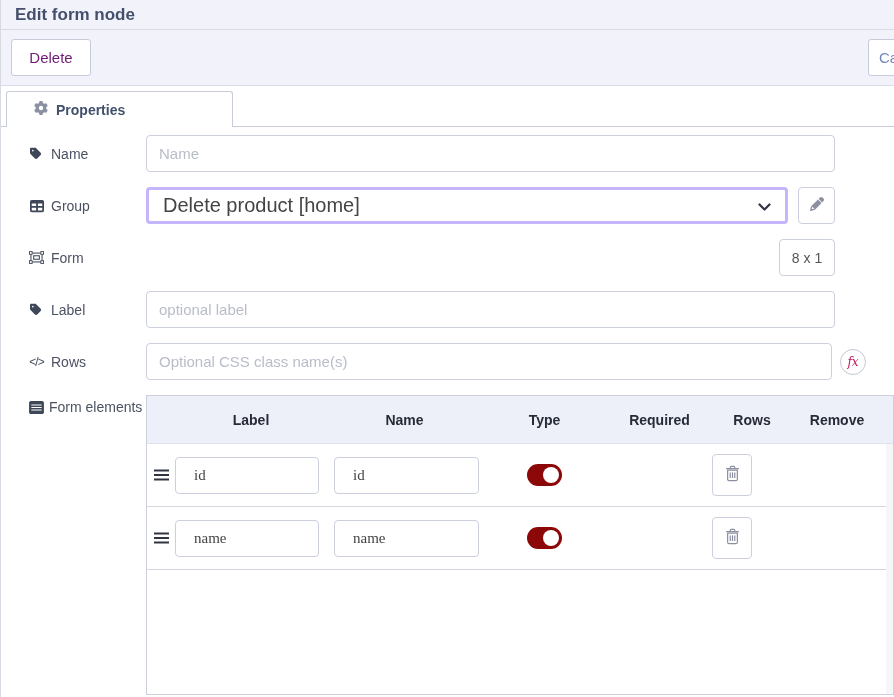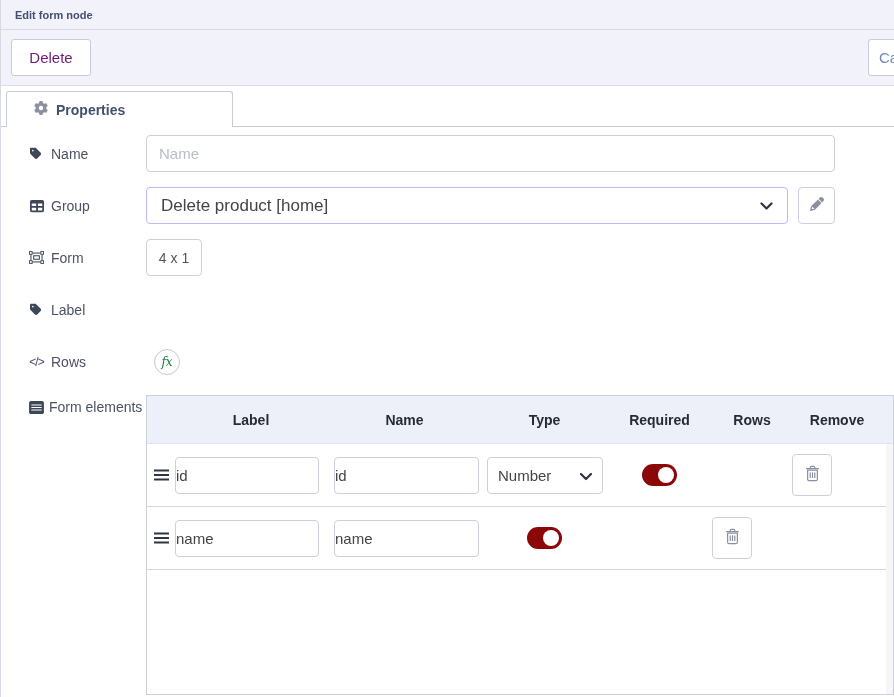--- a/index.html
+++ b/index.html
@@ -16,21 +16,21 @@
 
   
   .titlebar {
     height: 30px;
     background: #f1f2fa;
     border-bottom: 1px solid #d9dbe8;
     display: flex; align-items: center;
     padding-left: 14px;
   }
   .titlebar .title {
-    font-size: 11px; font-weight: bold; color: #44506b;
+    font-size: 17px; font-weight: bold; color: #44506b;
   }
 
   
   .toolbar {
     position: relative;
     height: 56px;
     background: #f1f2fa;
     border-bottom: 1px solid #d9dbe8;
   }
   .btn {
@@ -63,20 +63,21 @@
     font-size: 14px; font-weight: bold; color: #41506b;
     cursor: pointer;
   }
 
   
   .form { padding-top: 8px; }
   .form-row {
     display: flex; align-items: center;
     margin: 0 59px 15px 28px;
     height: 37px;
+    justify-content: space-between;
   }
   .form-row.row-class { margin-right: 28px; }
   .form-row.row-elements { margin-right: 0; align-items: flex-start; height: auto; margin-bottom: 16px; }
 
   .f-label {
     flex: none; width: 117px;
     display: flex; align-items: center; gap: 7px;
     font-size: 14px; color: #4c5263;
   }
   .f-label .ficon { flex: none; display: inline-flex; width: 15px; justify-content: center; }
@@ -89,25 +90,25 @@
     padding: 0 12px;
     font-size: 15px; color: #444;
     font-family: inherit;
     background: #fff;
     outline: none;
   }
   .text-input::placeholder { color: #b9bdc9; opacity: 1; }
 
   .fake-select {
     flex: 1; height: 37px;
-    border: 1px solid #c4b5fd; border-radius: 4px;
+    border: 3px solid #c4b5fd; border-radius: 4px;
     background: #fff;
     display: flex; align-items: center;
     padding: 0 14px;
-    font-size: 17px; color: #444;
+    font-size: 20px; color: #444;
     cursor: pointer;
   }
   .fake-select .sel-text { flex: 1; }
 
   .icon-btn {
     flex: none; width: 37px; height: 37px; margin-left: 10px;
     background: #fff; border: 1px solid #ccd0de; border-radius: 4px;
     display: inline-flex; align-items: center; justify-content: center;
     cursor: pointer;
   }
@@ -119,21 +120,21 @@
     display: flex; align-items: center; justify-content: center;
     font-size: 14px; color: #555;
     cursor: pointer;
   }
 
   .fx-badge {
     flex: none; width: 26px; height: 26px; margin-left: 8px;
     border: 1px solid #c5c7d6; border-radius: 50%;
     display: inline-flex; align-items: center; justify-content: center;
     font-family: "DejaVu Serif", serif;
-    font-style: italic; font-size: 12px; color: #15803d;
+    font-style: italic; font-size: 12px; color: #be185d;
     background: #fff;
     cursor: pointer;
   }
 
   
   .el-table {
     flex: 1;
     height: 300px;
     border: 1px solid #ccd0dd;
     background: #fff;
@@ -156,22 +157,22 @@
     height: 63px;
     border-bottom: 1px solid #d6d6e0;
     display: grid;
     grid-template-columns: 28px 152px 155px 125px 105px 80px 90px;
     align-items: center;
   }
   .drag-handle { justify-self: center; cursor: grab; display: inline-flex; }
   .cell-input {
     width: 144px; height: 37px;
     border: 1px solid #ccd0de; border-radius: 4px;
-    padding: 0 0; font-size: 15px; color: #444;
-    font-family: Liberation Sans, sans-serif; outline: none;
+    padding: 0 18px; font-size: 15px; color: #444;
+    font-family: Liberation Serif, serif; outline: none;
   }
   .cell-name { margin-left: 7px; width: 145px; }
   .cell-select {
     margin-left: 5px;
     width: 116px; height: 37px;
     border: 1px solid #ccd0de; border-radius: 4px;
     background: #fff;
     display: flex; align-items: center;
     padding: 0 10px;
     font-size: 15px; color: #444;
@@ -285,39 +286,41 @@
             <g fill="#fff" stroke="#3e4759" stroke-width="1.2">
               <rect x="0.6" y="0.6" width="3.6" height="3.6"></rect>
               <rect x="15.8" y="0.6" width="3.6" height="3.6"></rect>
               <rect x="0.6" y="12.8" width="3.6" height="3.6"></rect>
               <rect x="15.8" y="12.8" width="3.6" height="3.6"></rect>
             </g>
           </svg>
         </span>
         <span>Form</span>
       </div>
-      <div class="size-box">4 x 1</div>
+      <div class="size-box">8 x 1</div>
     </div>
 
     <div class="form-row">
       <div class="f-label">
         <span class="ficon">
           <svg width="13" height="13" viewBox="0 0 512 512">
               <path fill="#3e4759" d="M0 80V229.5c0 17 6.7 33.3 18.7 45.3l176 176c25 25 65.5 25 90.5 0L418.7 317.3c25-25 25-65.5 0-90.5l-176-176c-12-12-28.3-18.7-45.3-18.7H48C21.5 32 0 53.5 0 80zm112 32a32 32 0 1 1 0 64 32 32 0 1 1 0-64z"></path>
             </svg>
         </span>
         <span>Label</span>
       </div>
+      <input class="text-input" type="text" placeholder="optional label" style="">
     </div>
 
     <div class="form-row row-class">
       <div class="f-label">
         <span class="ficon code-icon">&lt;/&gt;</span>
         <span>Rows</span>
       </div>
+      <input class="text-input" type="text" placeholder="Optional CSS class name(s)" style="">
       <span class="fx-badge">fx</span>
     </div>
 
     <div class="form-row row-elements">
       <div class="f-label wrap">
         <span class="ficon">
           <svg width="15" height="13" viewBox="0 0 512 448">
               <path fill="#3e4759" d="M64 0C28.7 0 0 28.7 0 64V384c0 35.3 28.7 64 64 64H448c35.3 0 64-28.7 64-64V64c0-35.3-28.7-64-64-64H64zM88 120H424c8.8 0 16 7.2 16 16s-7.2 16-16 16H88c-8.8 0-16-7.2-16-16s7.2-16 16-16zm0 88H424c8.8 0 16 7.2 16 16s-7.2 16-16 16H88c-8.8 0-16-7.2-16-16s7.2-16 16-16zm0 88H424c8.8 0 16 7.2 16 16s-7.2 16-16 16H88c-8.8 0-16-7.2-16-16s7.2-16 16-16z"></path>
             </svg>
         </span><span>Form elements</span>
@@ -339,30 +342,20 @@
             <svg width="15" height="12" viewBox="0 0 15 12">
                 <g stroke="#2f3440" stroke-width="2">
                   <line x1="0" y1="1.5" x2="15" y2="1.5"></line>
                   <line x1="0" y1="6" x2="15" y2="6"></line>
                   <line x1="0" y1="10.5" x2="15" y2="10.5"></line>
                 </g>
               </svg>
           </span>
           <div><input class="cell-input" type="text" value="id" style=""></div>
           <div><input class="cell-input cell-name" type="text" value="id" style=""></div>
-          <div>
-            <div class="cell-select">
-              <span class="sel-text">Number</span>
-              <span>
-                <svg width="12" height="8" viewBox="0 0 12 8">
-                    <path d="M1 1l5 5 5-5" stroke="#2f3440" stroke-width="2.2" fill="none" stroke-linecap="round" stroke-linejoin="round"></path>
-                  </svg>
-              </span>
-            </div>
-          </div>
           <div class="toggle" role="switch" aria-checked="true" style="background: rgb(140, 7, 8);">
               <span class="knob"></span>
             </div>
           <div></div>
           <button class="trash-btn">
             <span>
               <svg width="15" height="17" viewBox="0 0 20 22" fill="none" stroke="#8b90a0" stroke-width="1.6">
                 <path d="M3.5 6.5h13v12a2 2 0 0 1-2 2h-9a2 2 0 0 1-2-2v-12z"></path>
                 <path d="M1.5 4.5h17"></path>
                 <path d="M7 4.5V2.8A1.3 1.3 0 0 1 8.3 1.5h3.4A1.3 1.3 0 0 1 13 2.8v1.7"></path>

